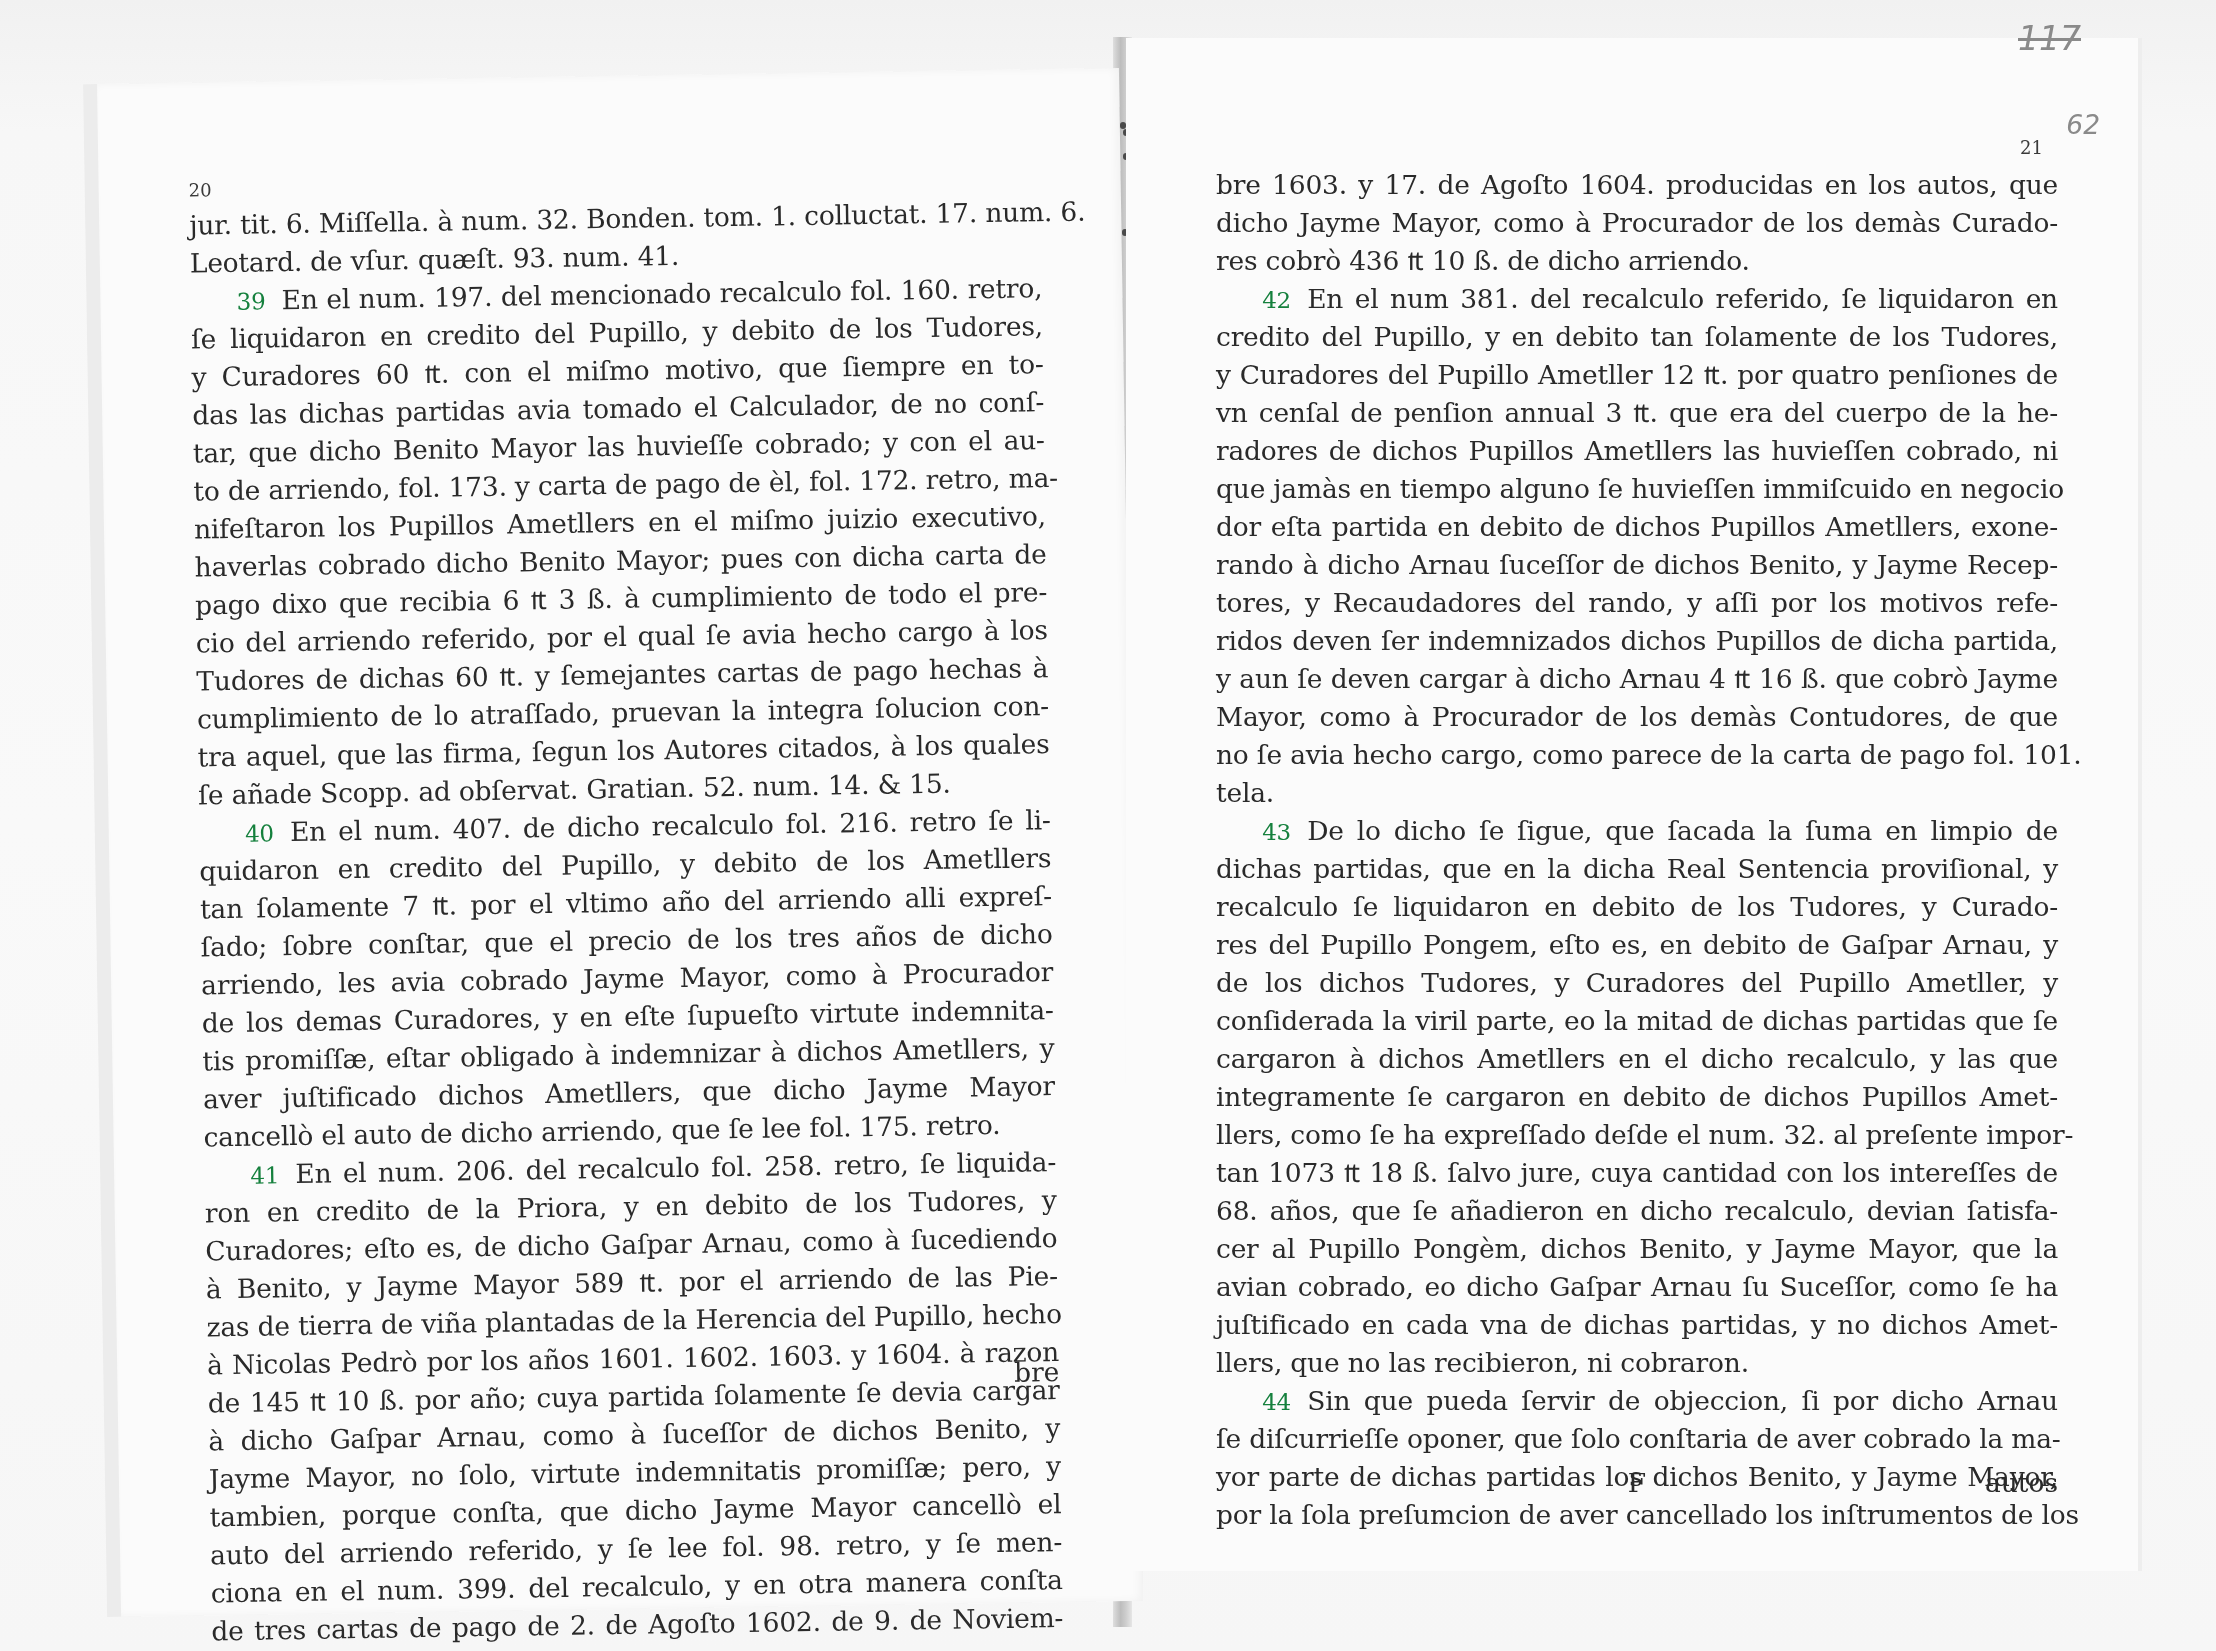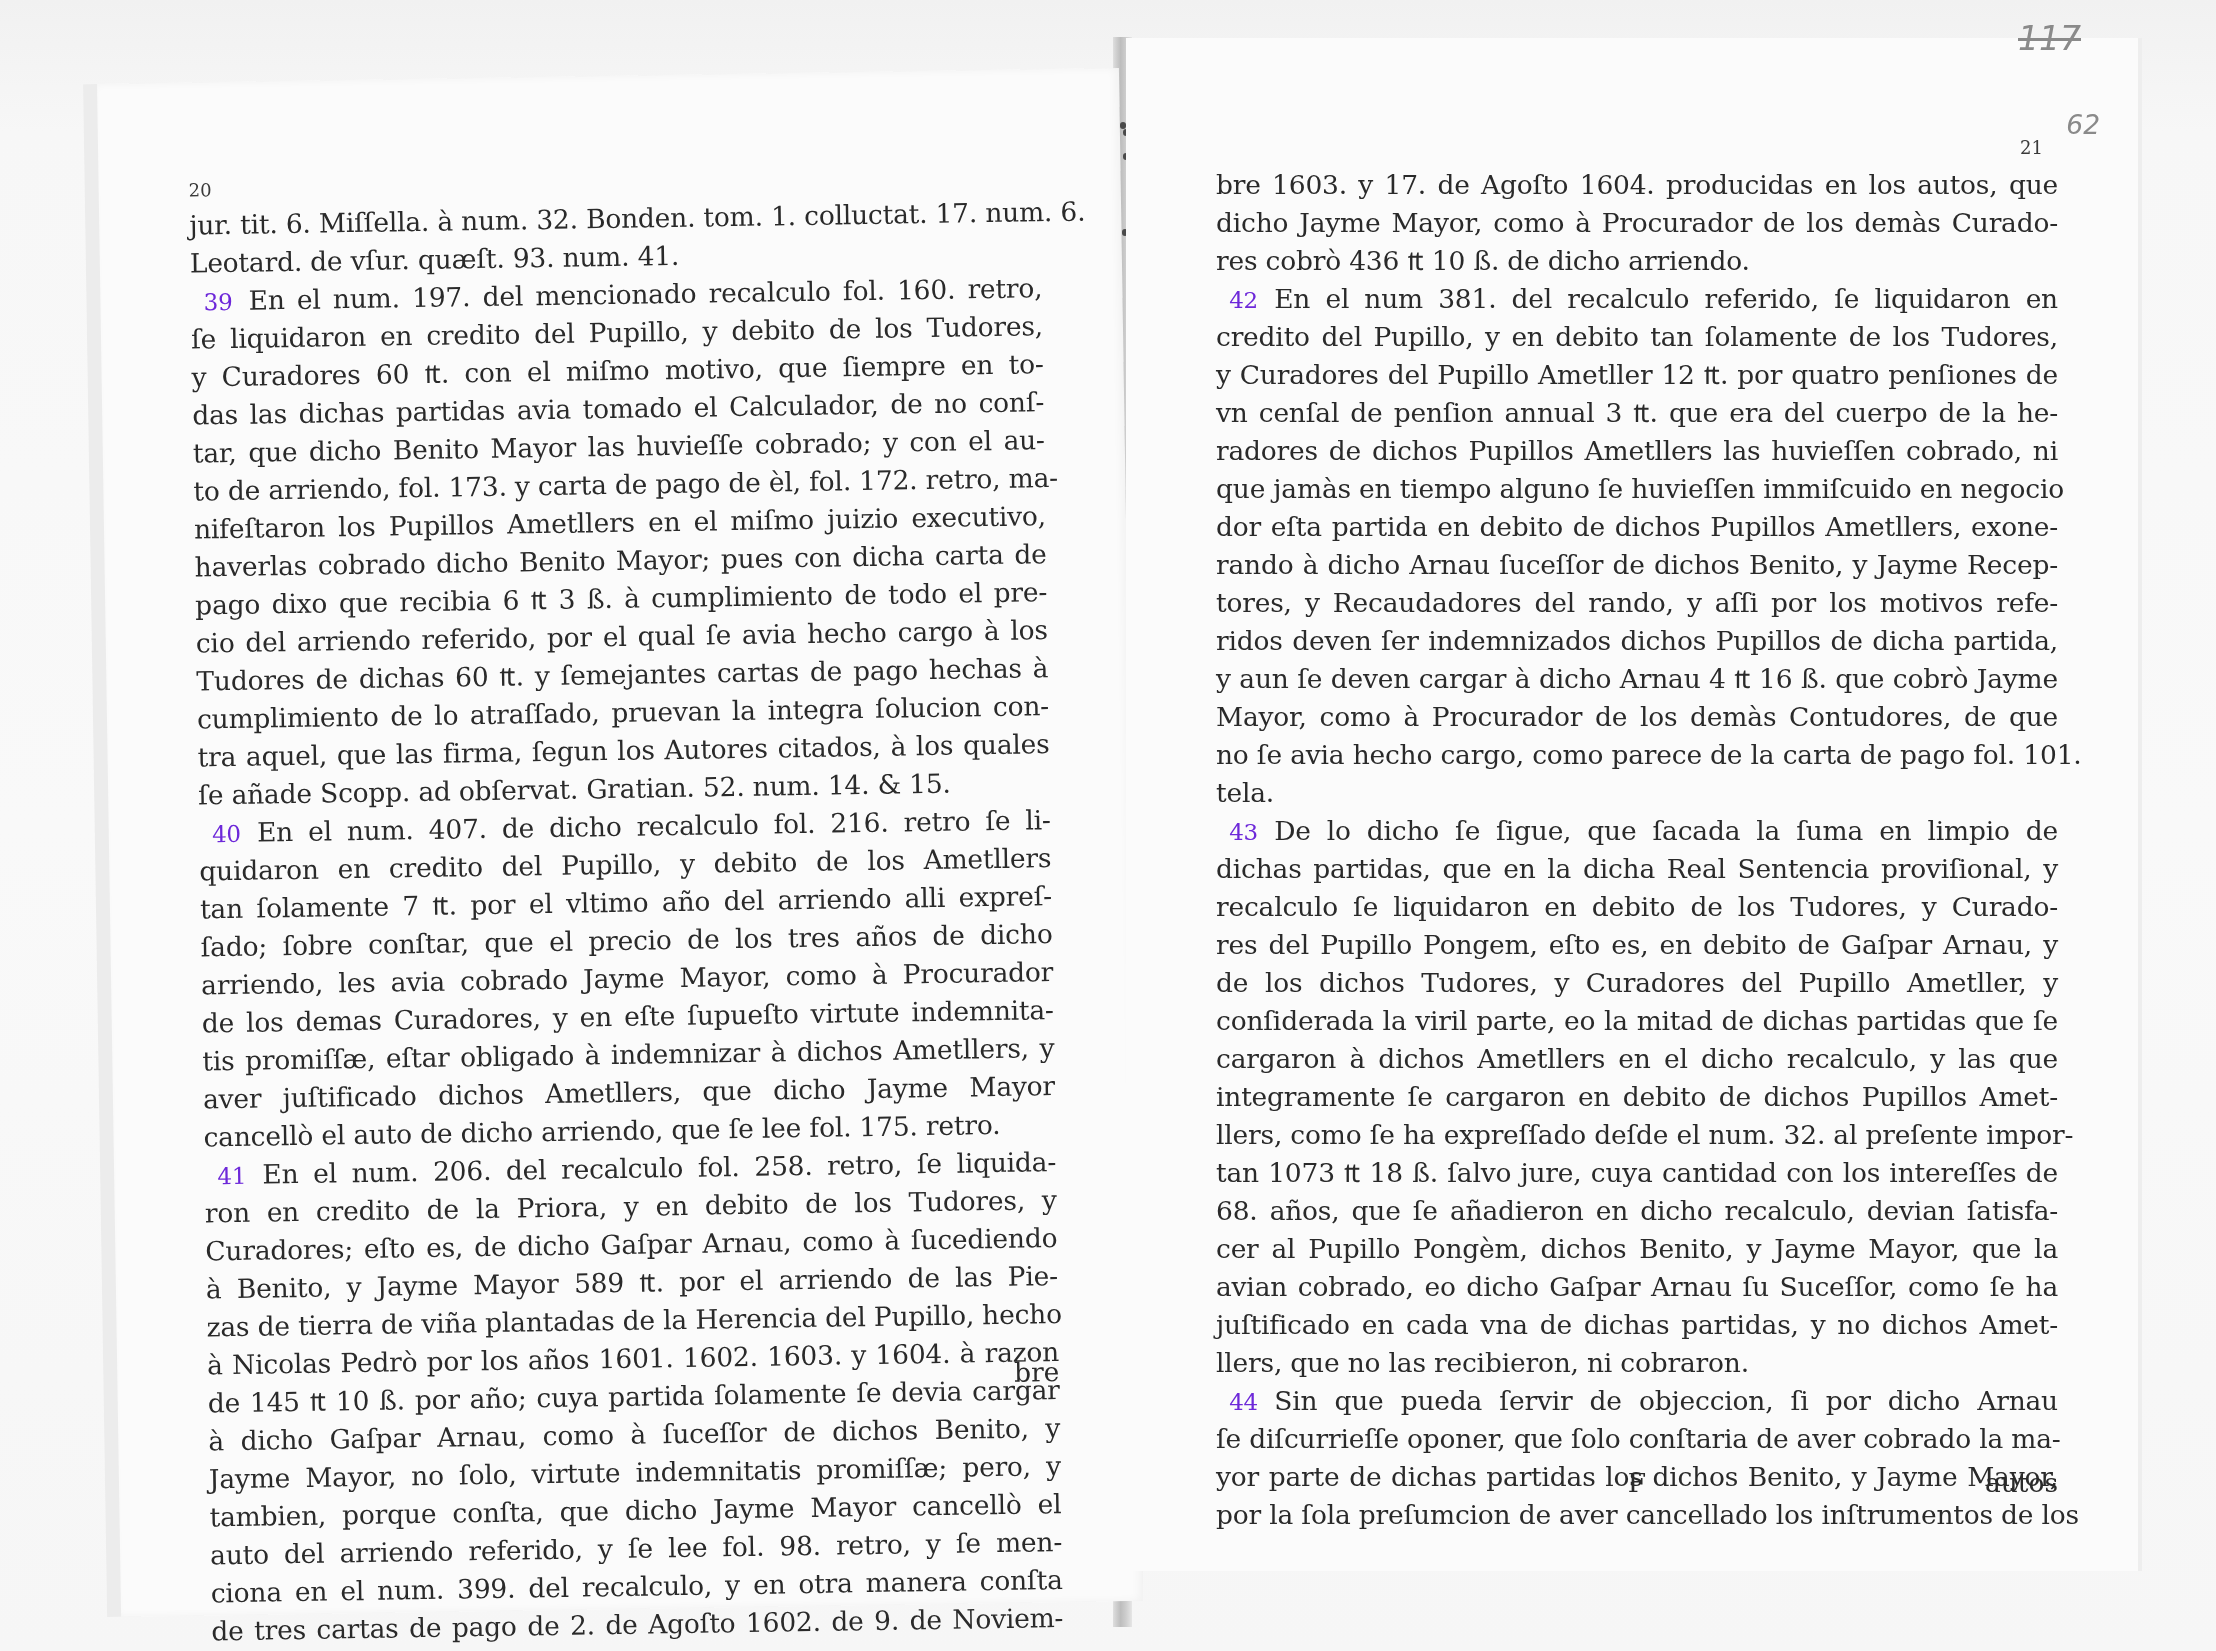--- a/index.html
+++ b/index.html
@@ -47,21 +47,21 @@
     position: absolute; left: 90px; right: 80px;
     font-size: 26.5px; line-height: 38px;
     text-align: justify;
     letter-spacing: -0.2px;
   }
   .page-left .text-block { top: 124px; }
   .page-right .text-block { top: 128px; }
   .line { display: block; white-space: nowrap; text-align-last: justify; height: 38px; }
   .line.last { text-align-last: left; }
   .line.para { padding-left: 13.2px; }
-  .para-num { display: inline-block; width: 45px; font-size: 23px; color: #6d28d9; }
+  .para-num { display: inline-block; width: 45px; font-size: 23px; color: #15803d; margin-left: 33px; }
   .catchword-row {
     position: absolute; left: 90px; right: 80px; height: 33px;
     font-size: 26.5px;
   }
   .page-left .catchword-row { top: 1287px; }
   .page-right .catchword-row { top: 1429px; }
   .catchword { position: absolute; right: 0; }
   .signature { position: absolute; left: 50%; transform: translateX(-50%); }
   .annotation {
     position: absolute; font-family: "DejaVu Sans", sans-serif; color: #8a8a8a;

